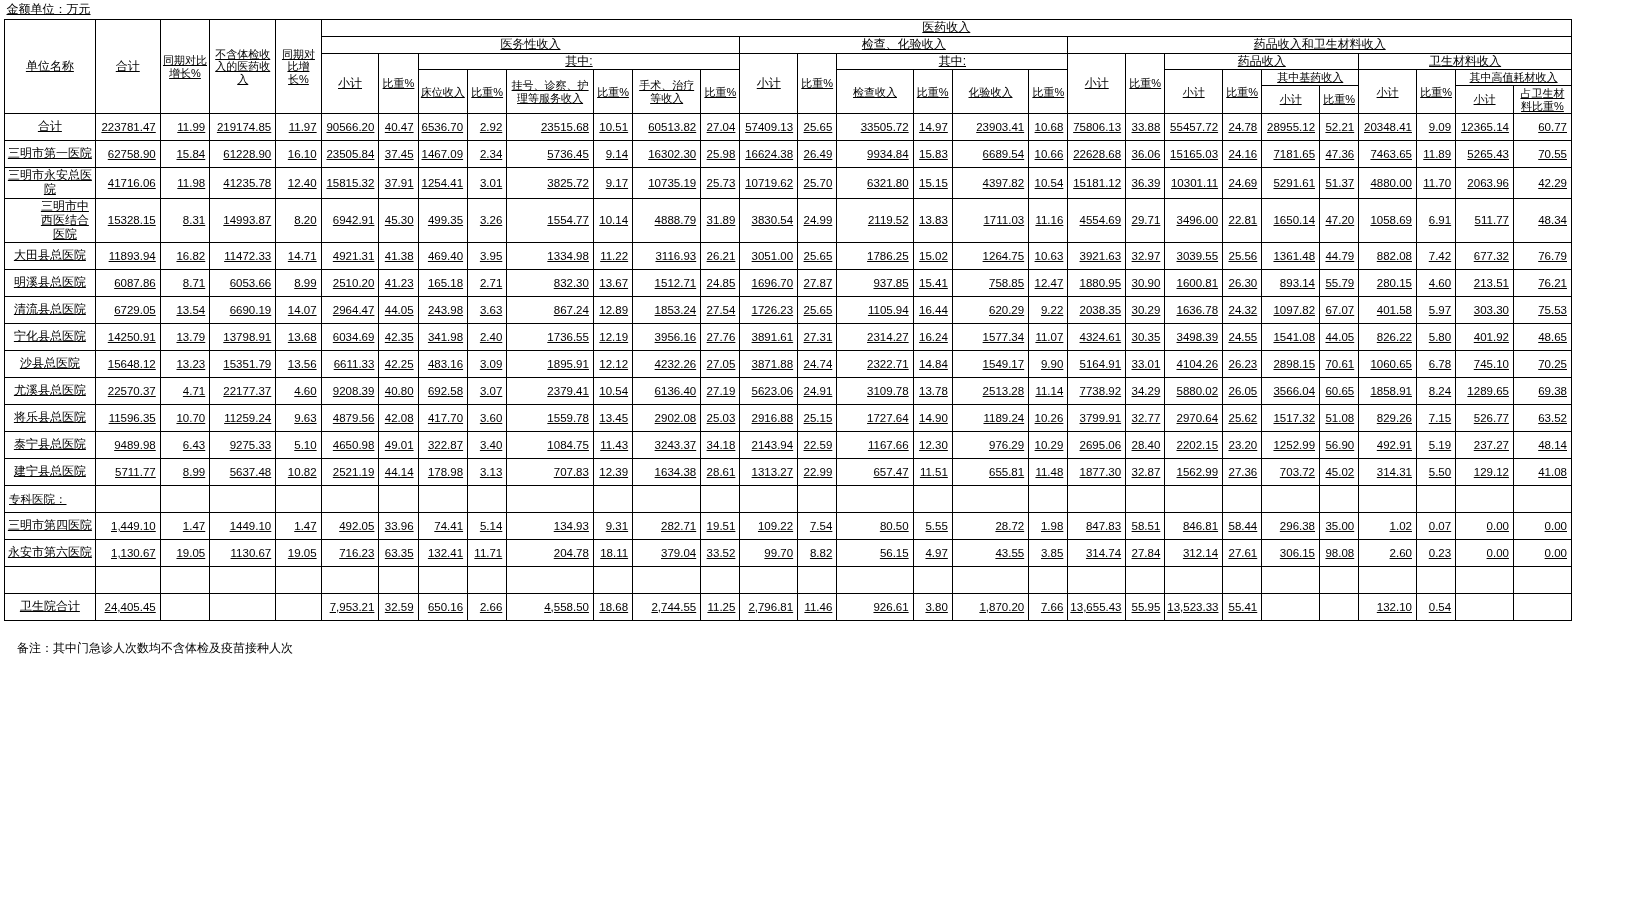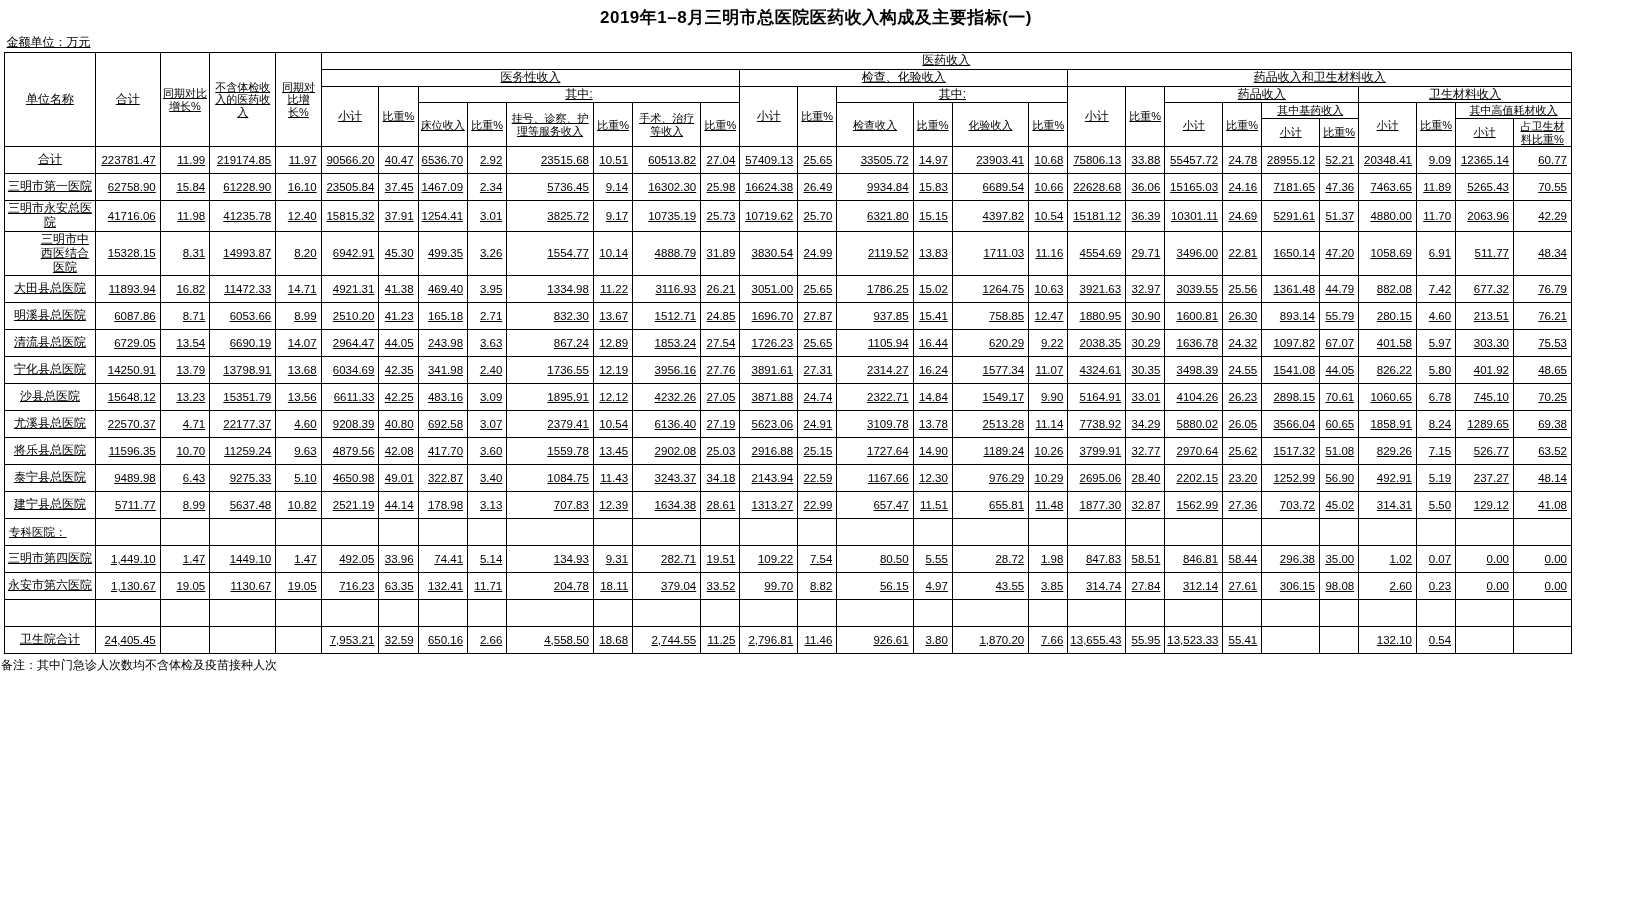--- a/index.html
+++ b/index.html
@@ -18,28 +18,27 @@
     vertical-align:middle;
     line-height:1.15;
     overflow:hidden;
   }
   .rgt{text-align:right;padding-right:4px;}
   .lft{text-align:left;padding-left:4px;}
   .unit{font-size:12px;text-align:left;padding-left:2px;border:none;}
   .hdr{text-align:center;font-size:12px;margin-left:16px;}
   .hdr-sm{text-align:center;font-size:11px;}
   .rowname{text-align:center;font-size:12px;}
-  .note{font-size:12px;padding-top:3px;padding-left:1px;}
+  .note{font-size:12px;padding-top:3px;padding-left:17px;margin-top:16px;}
 </style>
 </head>
 <body>
 
 <div id="sheet">
 
-  <div class="title">2019年1–8月三明市总医院医药收入构成及主要指标(一)</div>
 
   <table>
     <colgroup>
       <col style="width:88px">
       <col style="width:63px">
         <col style="width:48px">
         <col style="width:64px">
         <col style="width:44px">
       <col style="width:56px">
         <col style="width:38px">

